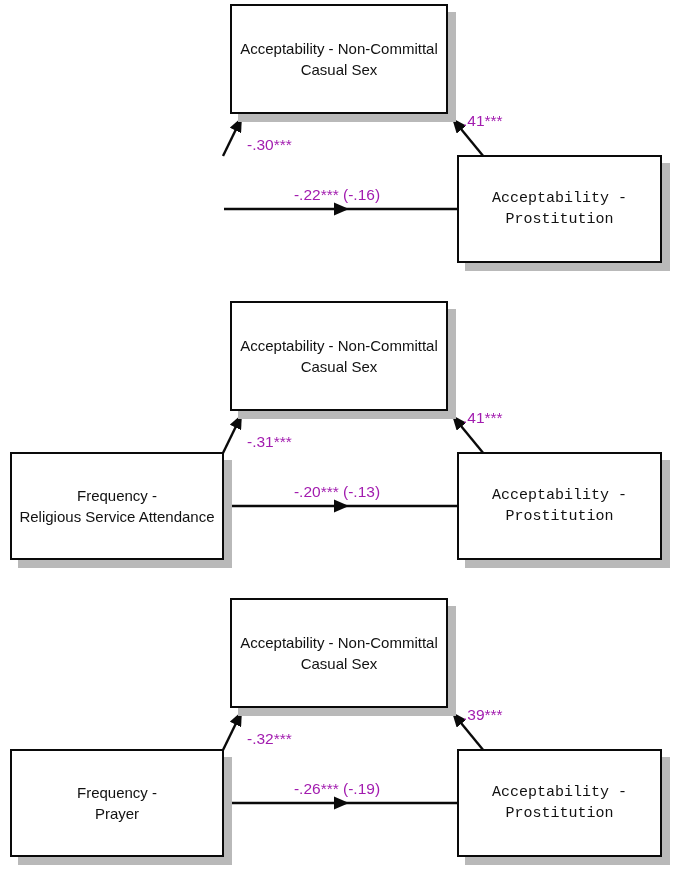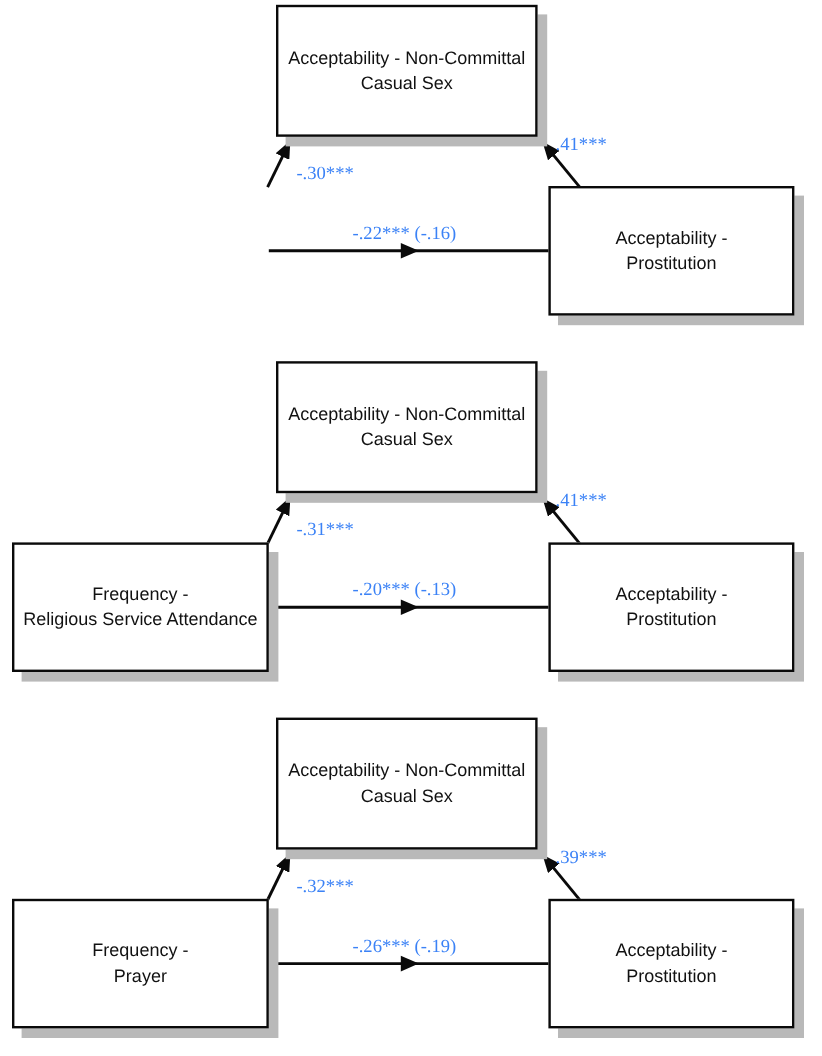--- a/index.html
+++ b/index.html
@@ -46,28 +46,27 @@
     display: flex;
     align-items: center;
     justify-content: center;
     text-align: center;
     white-space: pre-line;
     font-size: 15px;
     line-height: 21px;
   }
   .box.mediator { left: 230px; top: 4px;   width: 218px; height: 110px; }
   .box.predictor{ left: 10px;  top: 155px; width: 214px; height: 108px; }
-  .box.outcome  { left: 457px; top: 155px; width: 205px; height: 108px; }
+  .box.outcome  { left: 457px; top: 155px; width: 205px; height: 108px; font-family: Liberation Mono, monospace; }
 
   .coef {
     position: absolute;
     font-size: 15.5px;
     white-space: nowrap;
-    color: #3b82f6;
-    font-family: Liberation Serif, serif;
+    color: #a21caf;
   }
   .coef-a { left: 247px; top: 136px; }
   .coef-b { left: 463px; top: 112px; }
   .coef-c { left: 337px; top: 186px; transform: translateX(-50%); }
 </style>
 </head>
 <body>
 
 <svg width="0" height="0" style="position:absolute" aria-hidden="true">
   <defs>

